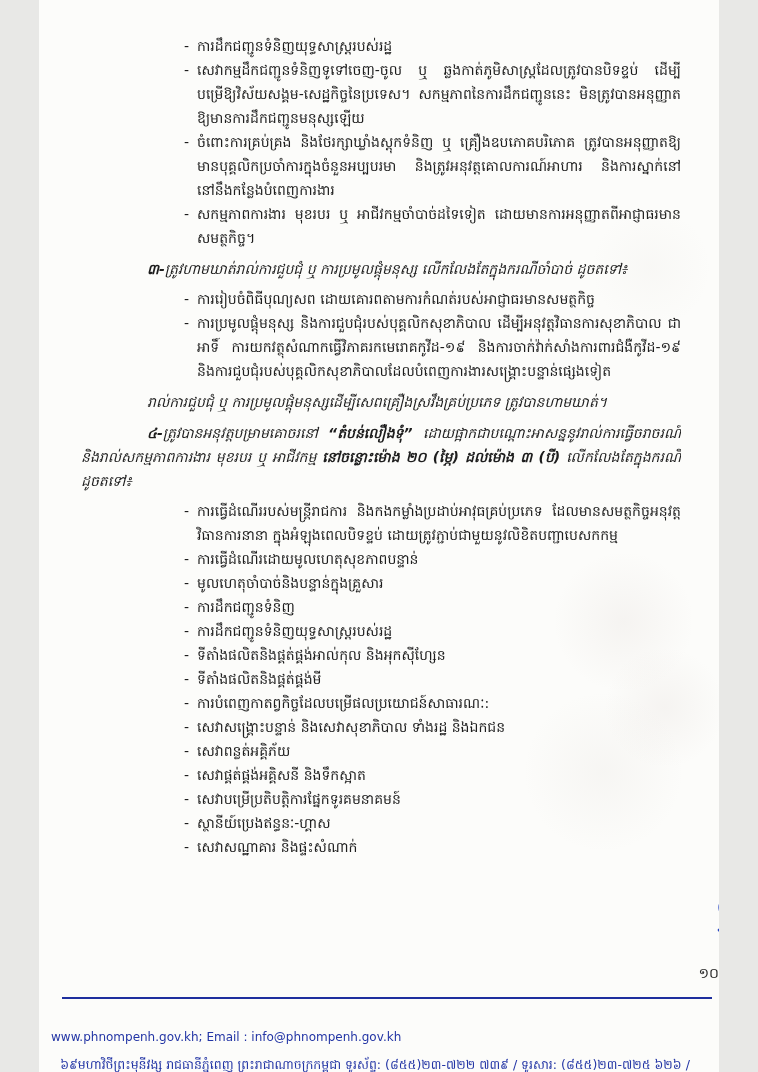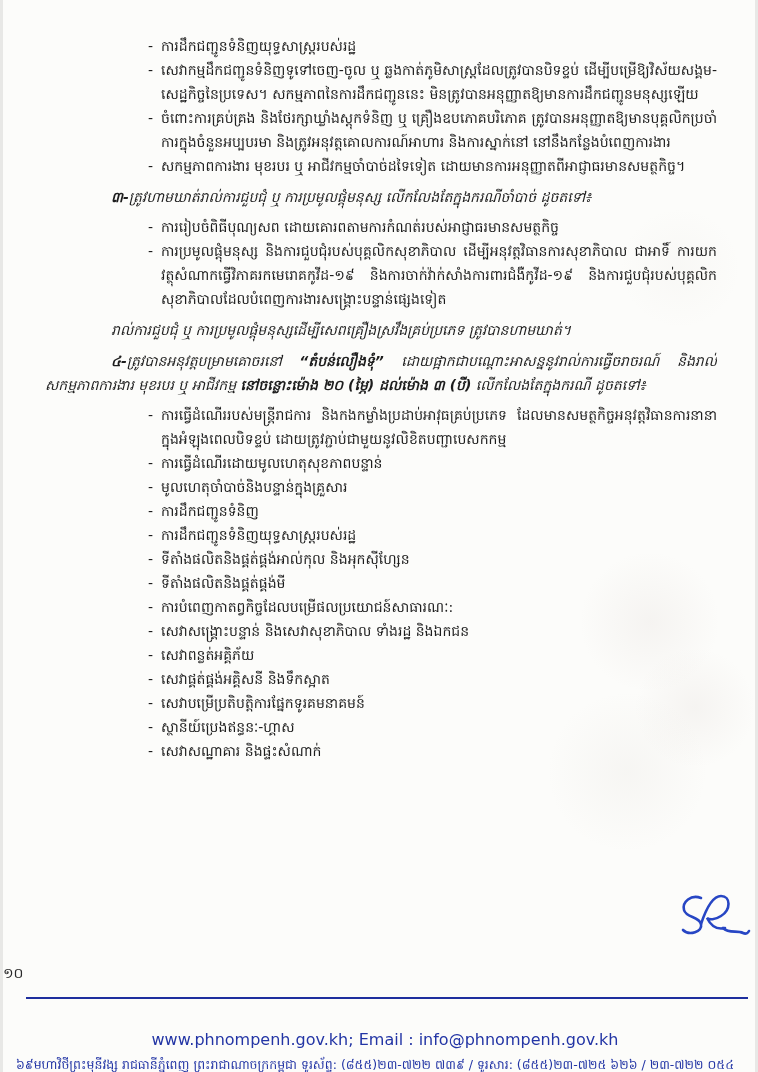--- a/index.html
+++ b/index.html
@@ -2,21 +2,21 @@
 <html><head>
 <meta charset="utf-8">
 <style>
   html,body{margin:0;padding:0;}
   body{
     background:#e8e8e6;
     font-family:"DejaVu Sans","Liberation Sans",sans-serif;
   }
   .page{
     position:relative;
-    width:752px;height:1072px;
+    width:680px;height:1072px;
     margin:0 auto;
     background:#fcfcfa;
     background-image:
       radial-gradient(circle at 86% 58%, rgba(186,168,162,0.10), transparent 70px),
       radial-gradient(circle at 92% 66%, rgba(186,168,162,0.10), transparent 60px),
       radial-gradient(circle at 83% 72%, rgba(180,170,160,0.08), transparent 80px),
       radial-gradient(circle at 90% 25%, rgba(180,170,160,0.05), transparent 60px);
     color:#1d1d1d;
     overflow:hidden;
   }
@@ -47,21 +47,21 @@
   p.para{
     margin:7px 0 6px 0;
     text-indent:66px;
     font-style:italic;
   }
   .b{font-weight:bold;}
   .page-number{
     position:absolute;
     left:0;right:0;
     top:964px;
-    text-align:left;
+    text-align:right;
     font-size:14px;
     color:#2a2a2a;
   }
   .footer-rule{
     position:absolute;
     left:23px;right:7px;
     top:997px;
     border-top:2.5px solid #1e2f9e;
   }
   .footer-address{
@@ -71,22 +71,21 @@
     text-align:center;
     font-size:12.5px;
     line-height:22px;
     color:#2335a5;
     margin-top:48px;
   }
   .footer-web{
     position:absolute;
     left:12px;right:0;
     top:1030px;
-    text-align:center;
-    font-size:16px;
+    font-size:12px;
     color:#2335a5;
   }
   .signature{
     position:absolute;
     left:674px;top:886px;
     width:74px;height:58px;
   }
 </style>
 </head>
 <body>

